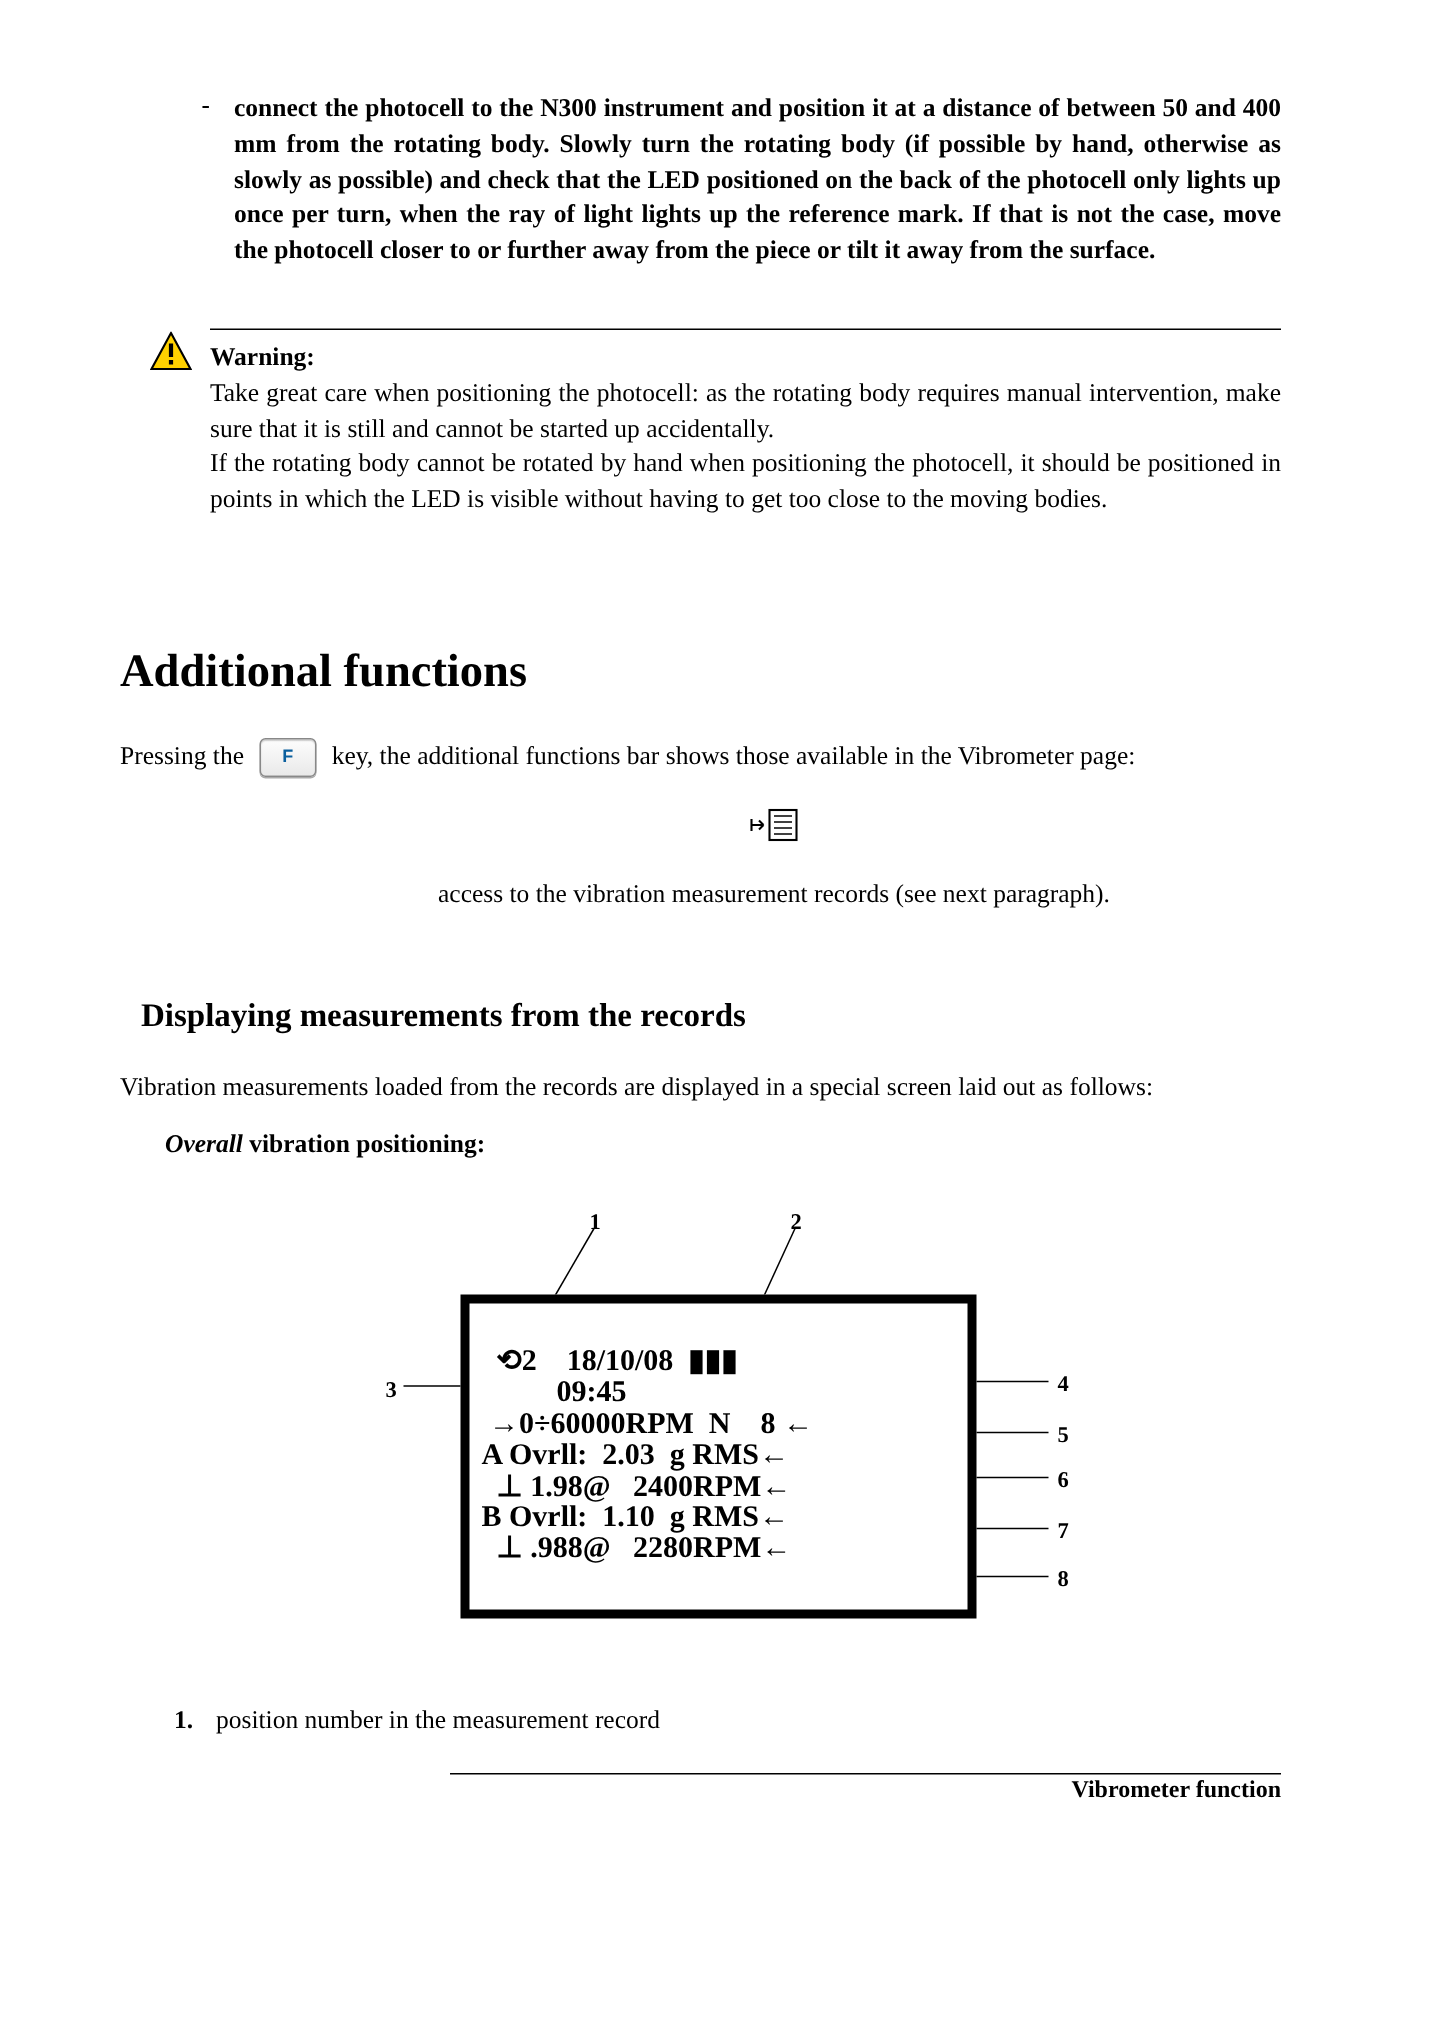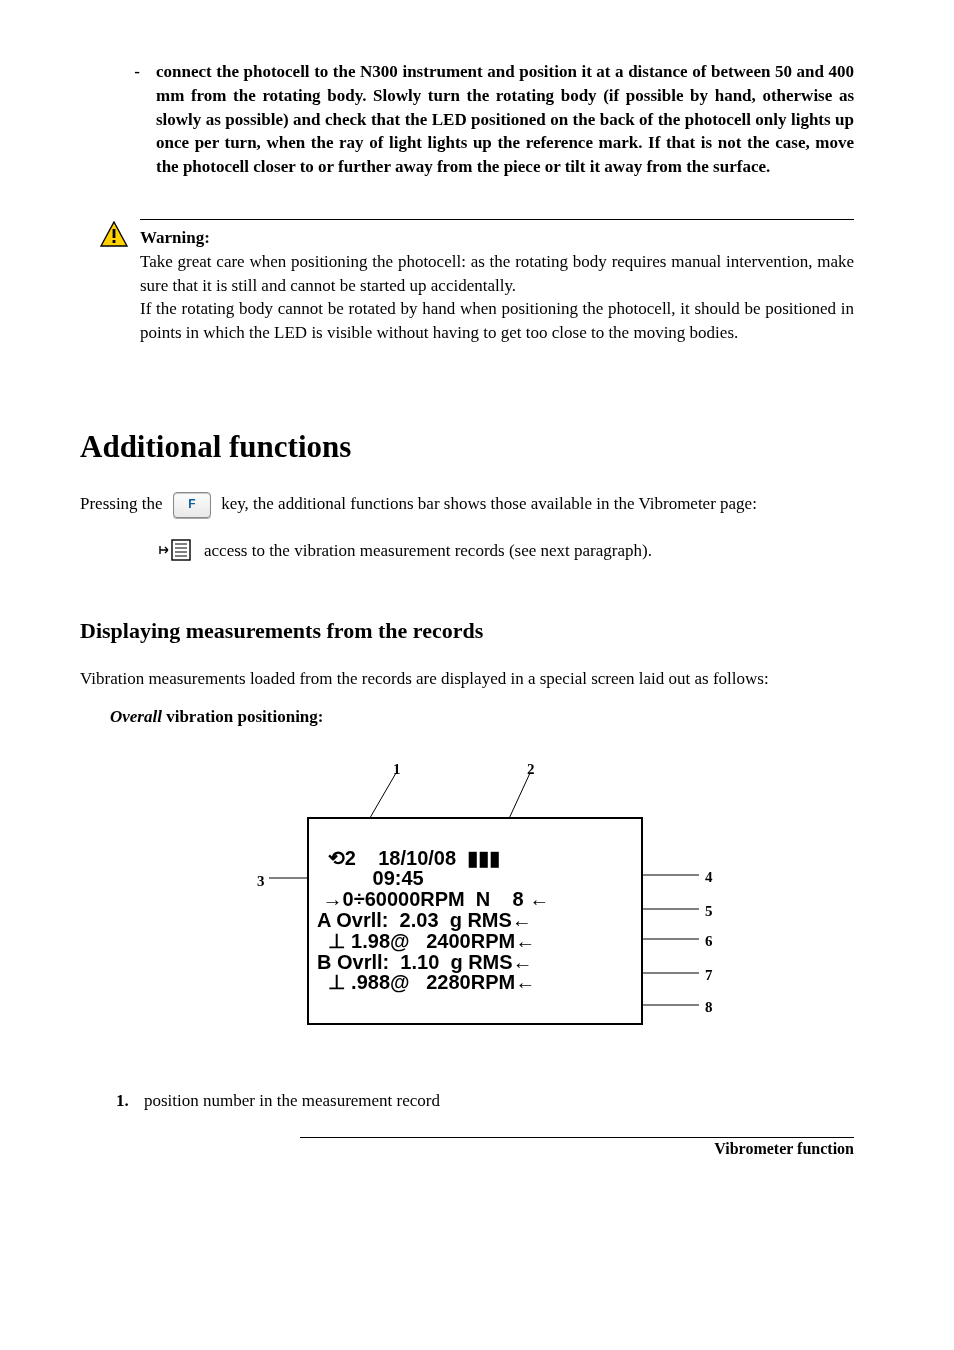--- a/index.html
+++ b/index.html
@@ -47,21 +47,21 @@
     text-align: justify;
   }
   h1.section {
     font-size: 31px;
     font-weight: bold;
     margin: 80px 0 24px 0;
   }
   h2.subsection {
     font-size: 22px;
     font-weight: bold;
-    margin: 54px 0 20px 0;
+    margin: 54px 0 20px 14px;
   }
   .para {
     margin: 0 20px 0 0;
     text-align: justify;
   }
   .fkey {
     display: inline-block;
     vertical-align: middle;
     width: 36px;
     height: 24px;
@@ -74,20 +74,21 @@
     font-family: Arial, sans-serif;
     font-size: 12px;
     font-weight: bold;
     color: #0a5f9e;
     margin: 0 6px;
   }
   .icon-row {
     display: flex;
     margin: 20px 0 10px 78px;
     align-items: center;
+    flex-direction: column;
   }
   .icon-cell {
     flex: 0 0 46px;
   }
   .run-italic-bold {
     font-weight: bold;
     font-style: italic;
   }
   .run-bold {
     font-weight: bold;
@@ -103,23 +104,23 @@
     font-family: Garamond, Georgia, serif;
     font-size: 15px;
     font-weight: bold;
   }
   .lcd {
     position: absolute;
     left: 130px;
     top: 58px;
     width: 332px;
     height: 204px;
-    border: 2px solid #000000;
+    border: 6px solid #000000;
     background: #fff;
-    font-family: Liberation Sans, sans-serif;
+    font-family: Liberation Serif, serif;
     letter-spacing: 0px;
     font-weight: bold;
   }
   .lcd-inner {
     padding: 8px 8px 6px 8px;
     font-size: 20px;
     line-height: 1.04;
     white-space: pre;
   }
   .numlist {

